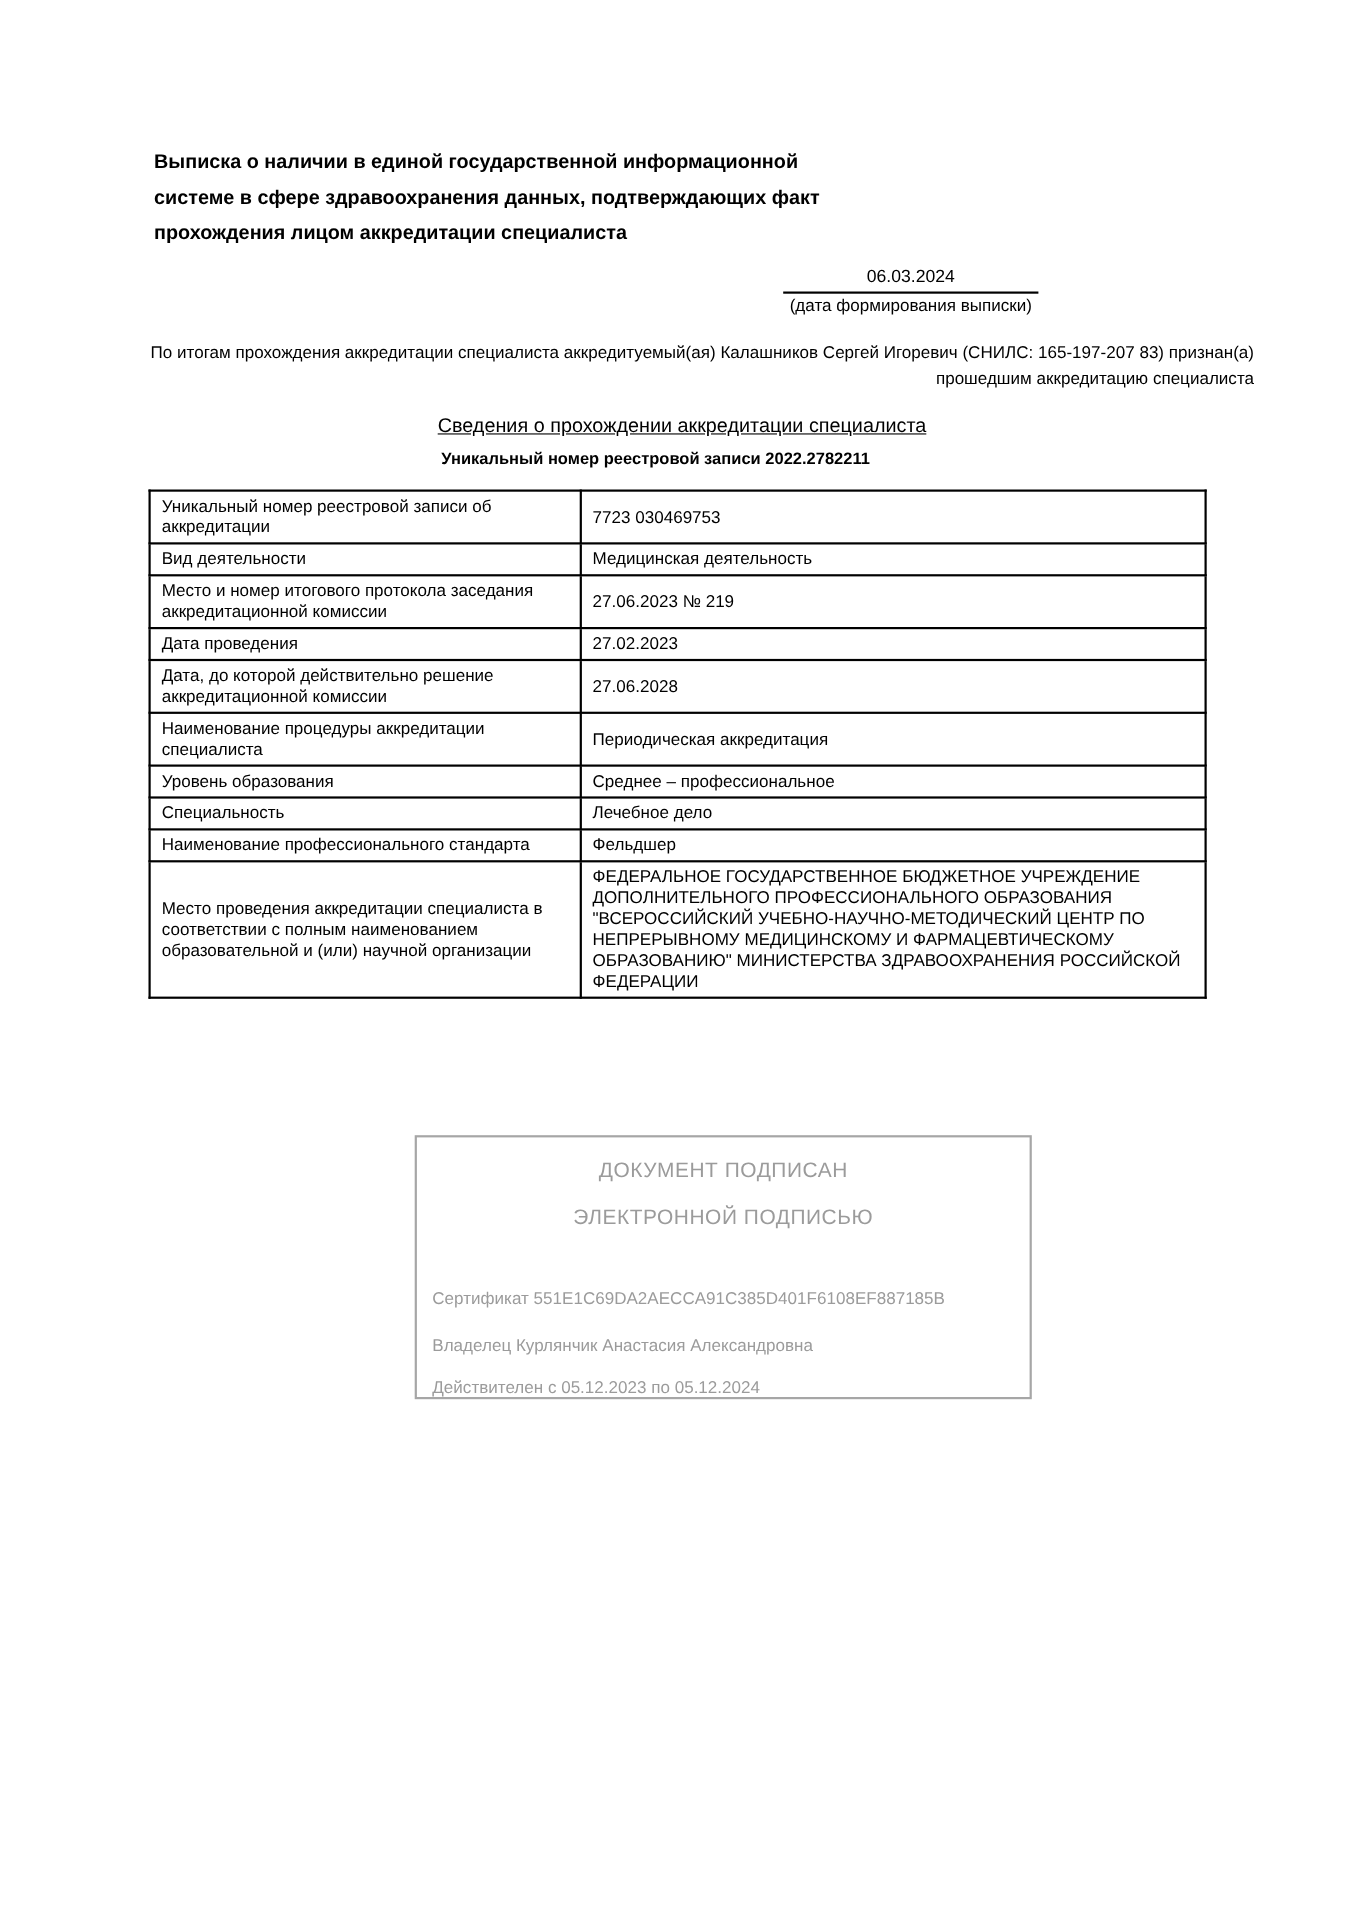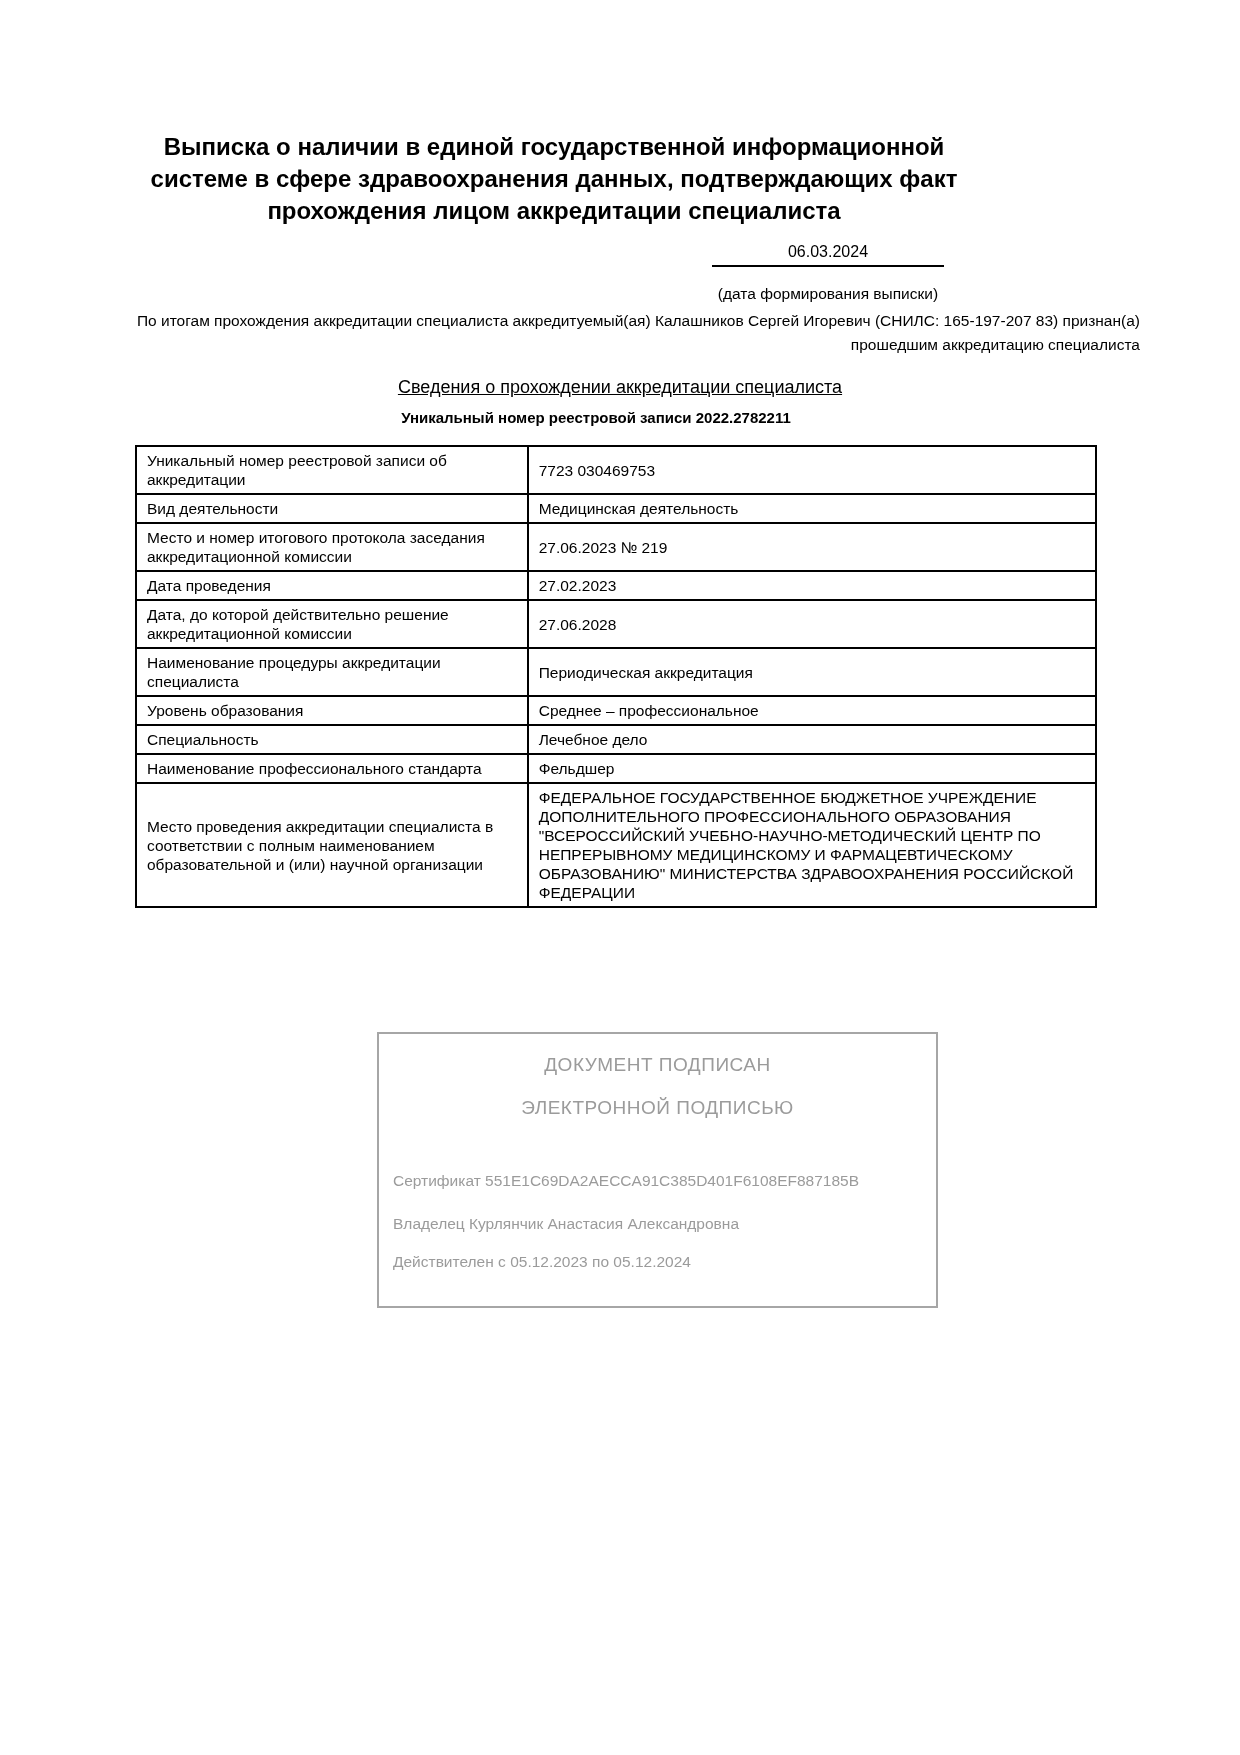--- a/index.html
+++ b/index.html
@@ -15,41 +15,41 @@
     font-family: "Liberation Sans", sans-serif;
     color: #000000;
     overflow: hidden;
   }
 
   .doc-title {
     position: absolute;
     top: 131px;
     left: 140px;
     width: 828px;
-    text-align: center;
-    font-size: 24px;
+    text-align: left;
+    font-size: 18px;
     font-weight: bold;
     line-height: 32px;
   }
 
   .date-block {
     position: absolute;
     top: 243px;
     left: 712px;
     width: 232px;
     text-align: center;
   }
   .date-value {
     font-size: 16px;
     padding-bottom: 4px;
     border-bottom: 2px solid #000000;
   }
   .date-caption {
     font-size: 15.5px;
-    padding-top: 18px;
+    padding-top: 3px;
     white-space: nowrap;
   }
 
   .intro {
     position: absolute;
     top: 309px;
     left: 100px;
     width: 1040px;
     text-align: right;
     font-size: 15.5px;
@@ -96,21 +96,21 @@
   tr.h1line  { height: 29px; }
   tr.h2line-b{ height: 46px; }
   tr.h1line-b{ height: 28px; }
   tr.htall   { height: 124px; }
 
   .sig-box {
     position: absolute;
     top: 1032px;
     left: 377px;
     width: 561px;
-    height: 276px;
+    height: 240px;
     box-sizing: border-box;
     border: 2px solid #a6a6a6;
     color: #9b9b9b;
   }
   .sig-title {
     position: absolute;
     left: 0;
     width: 100%;
     text-align: center;
     font-size: 19px;

